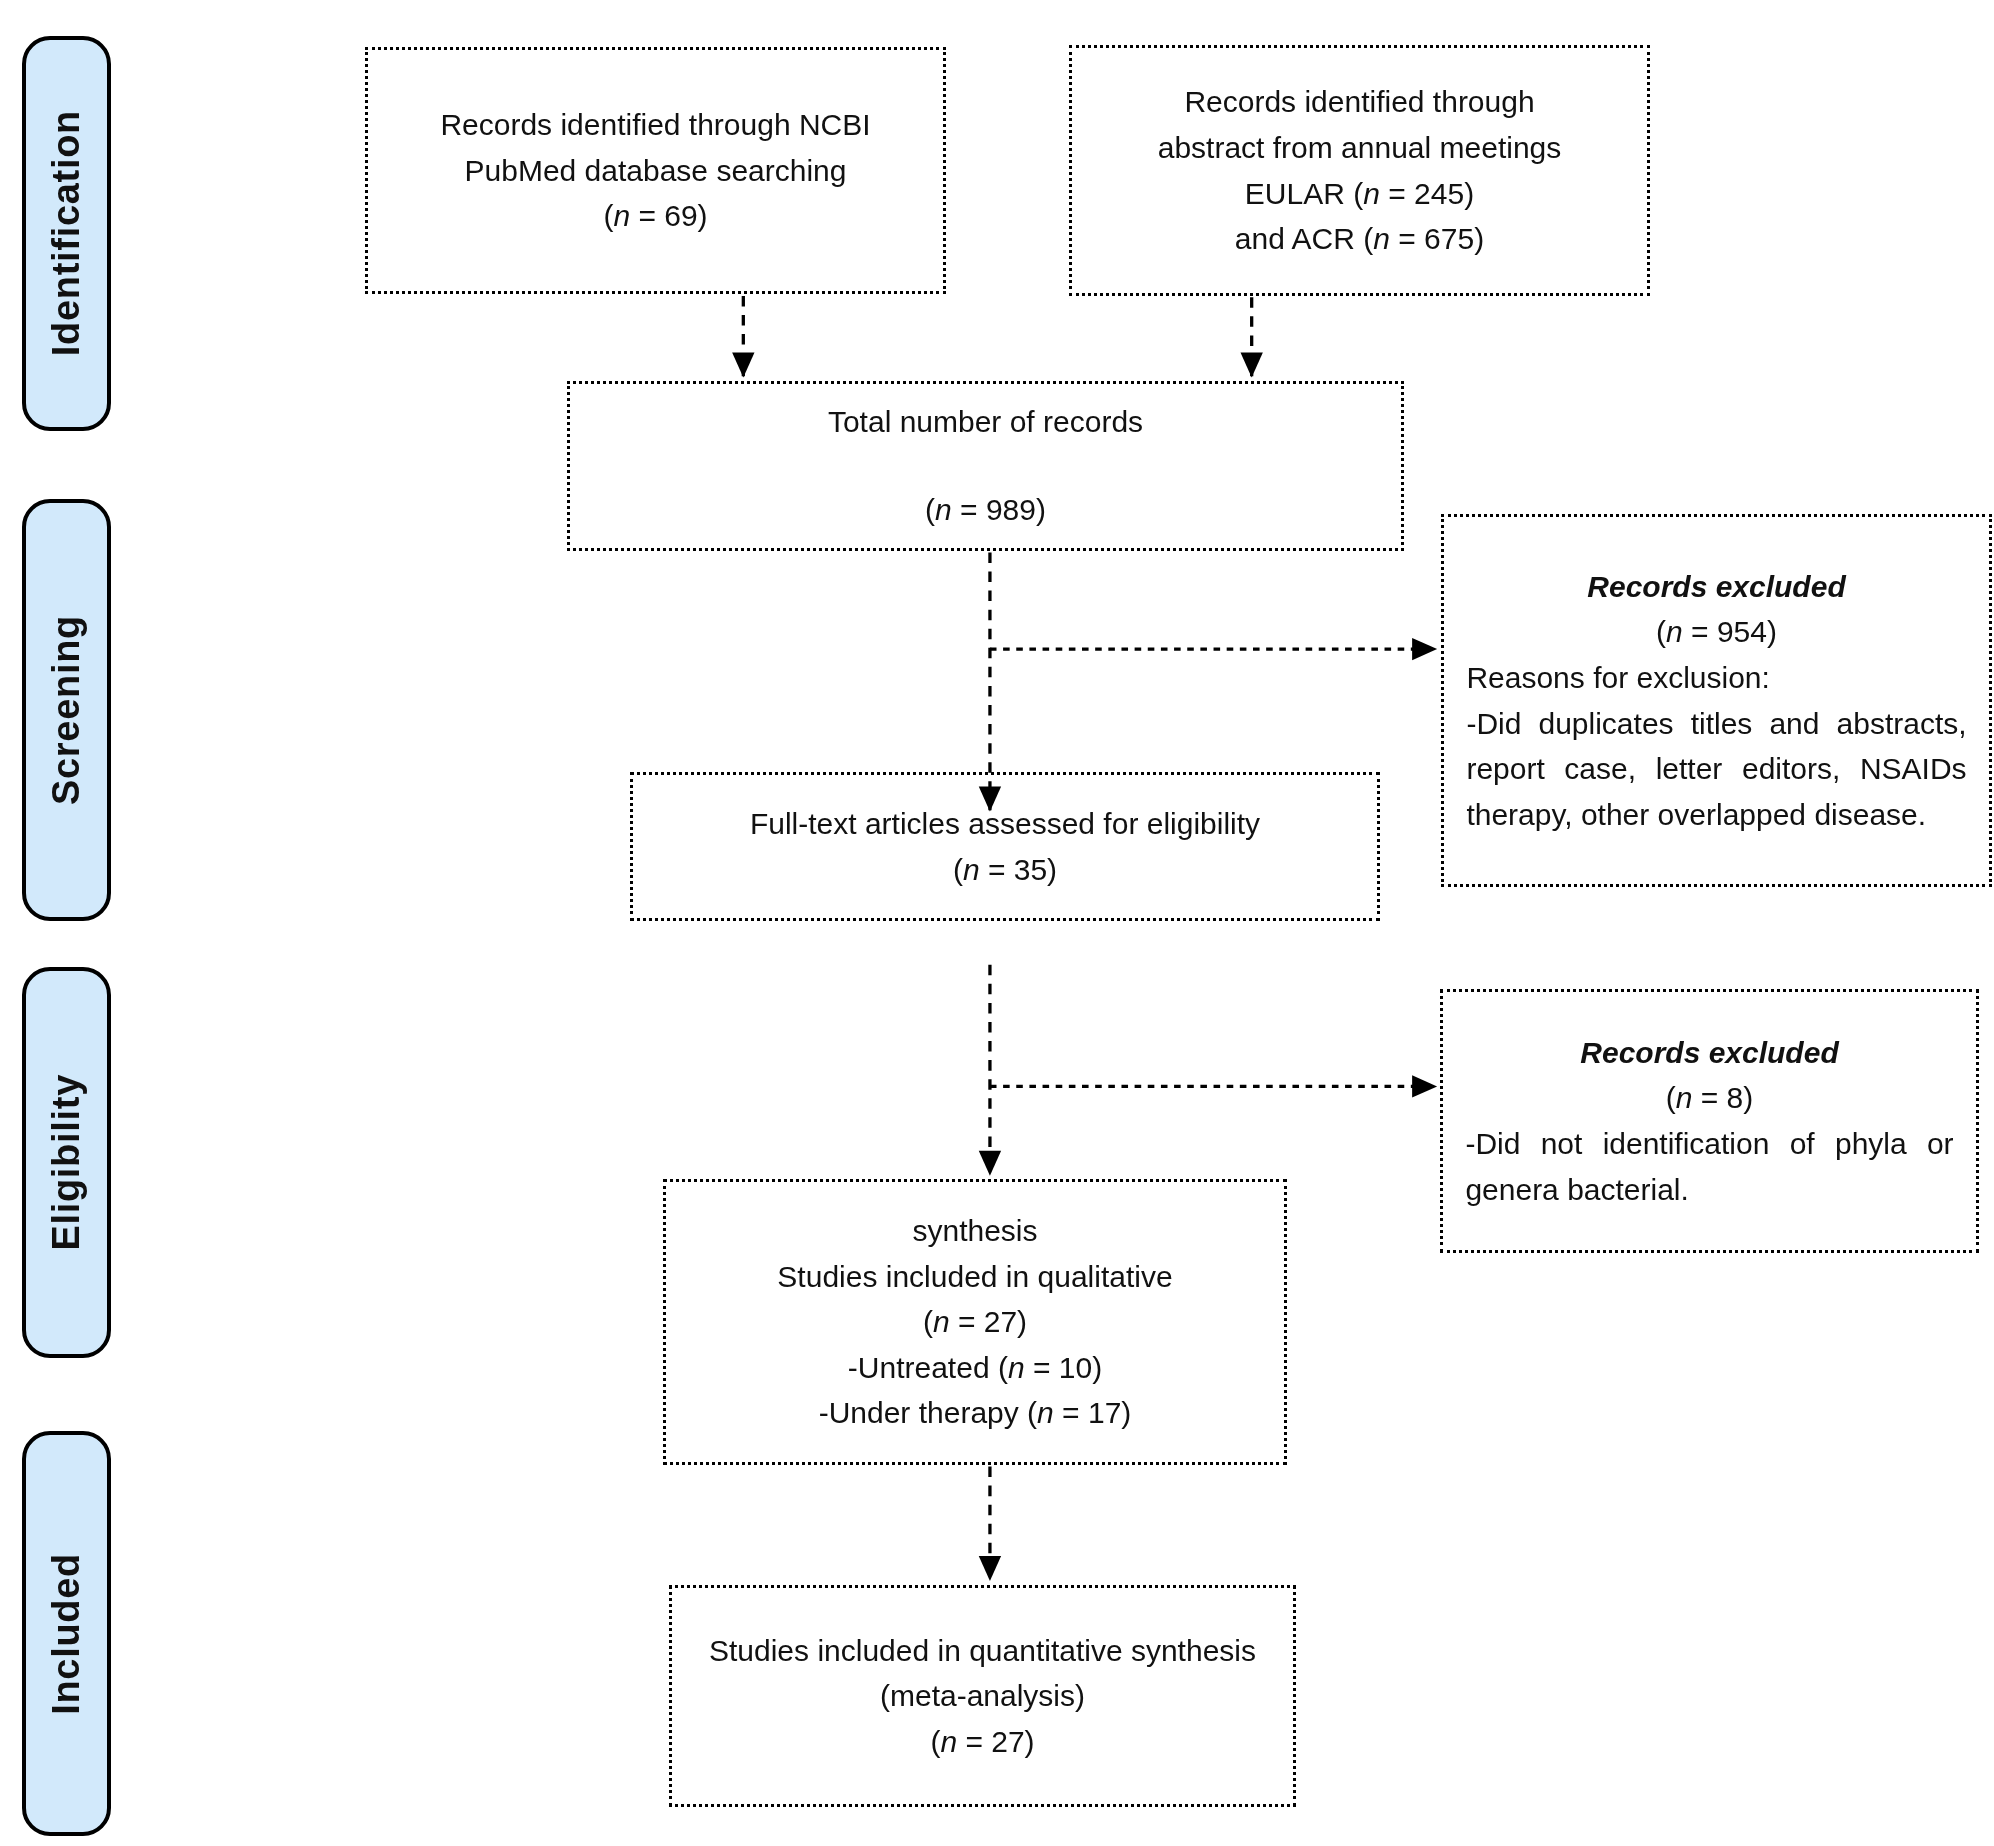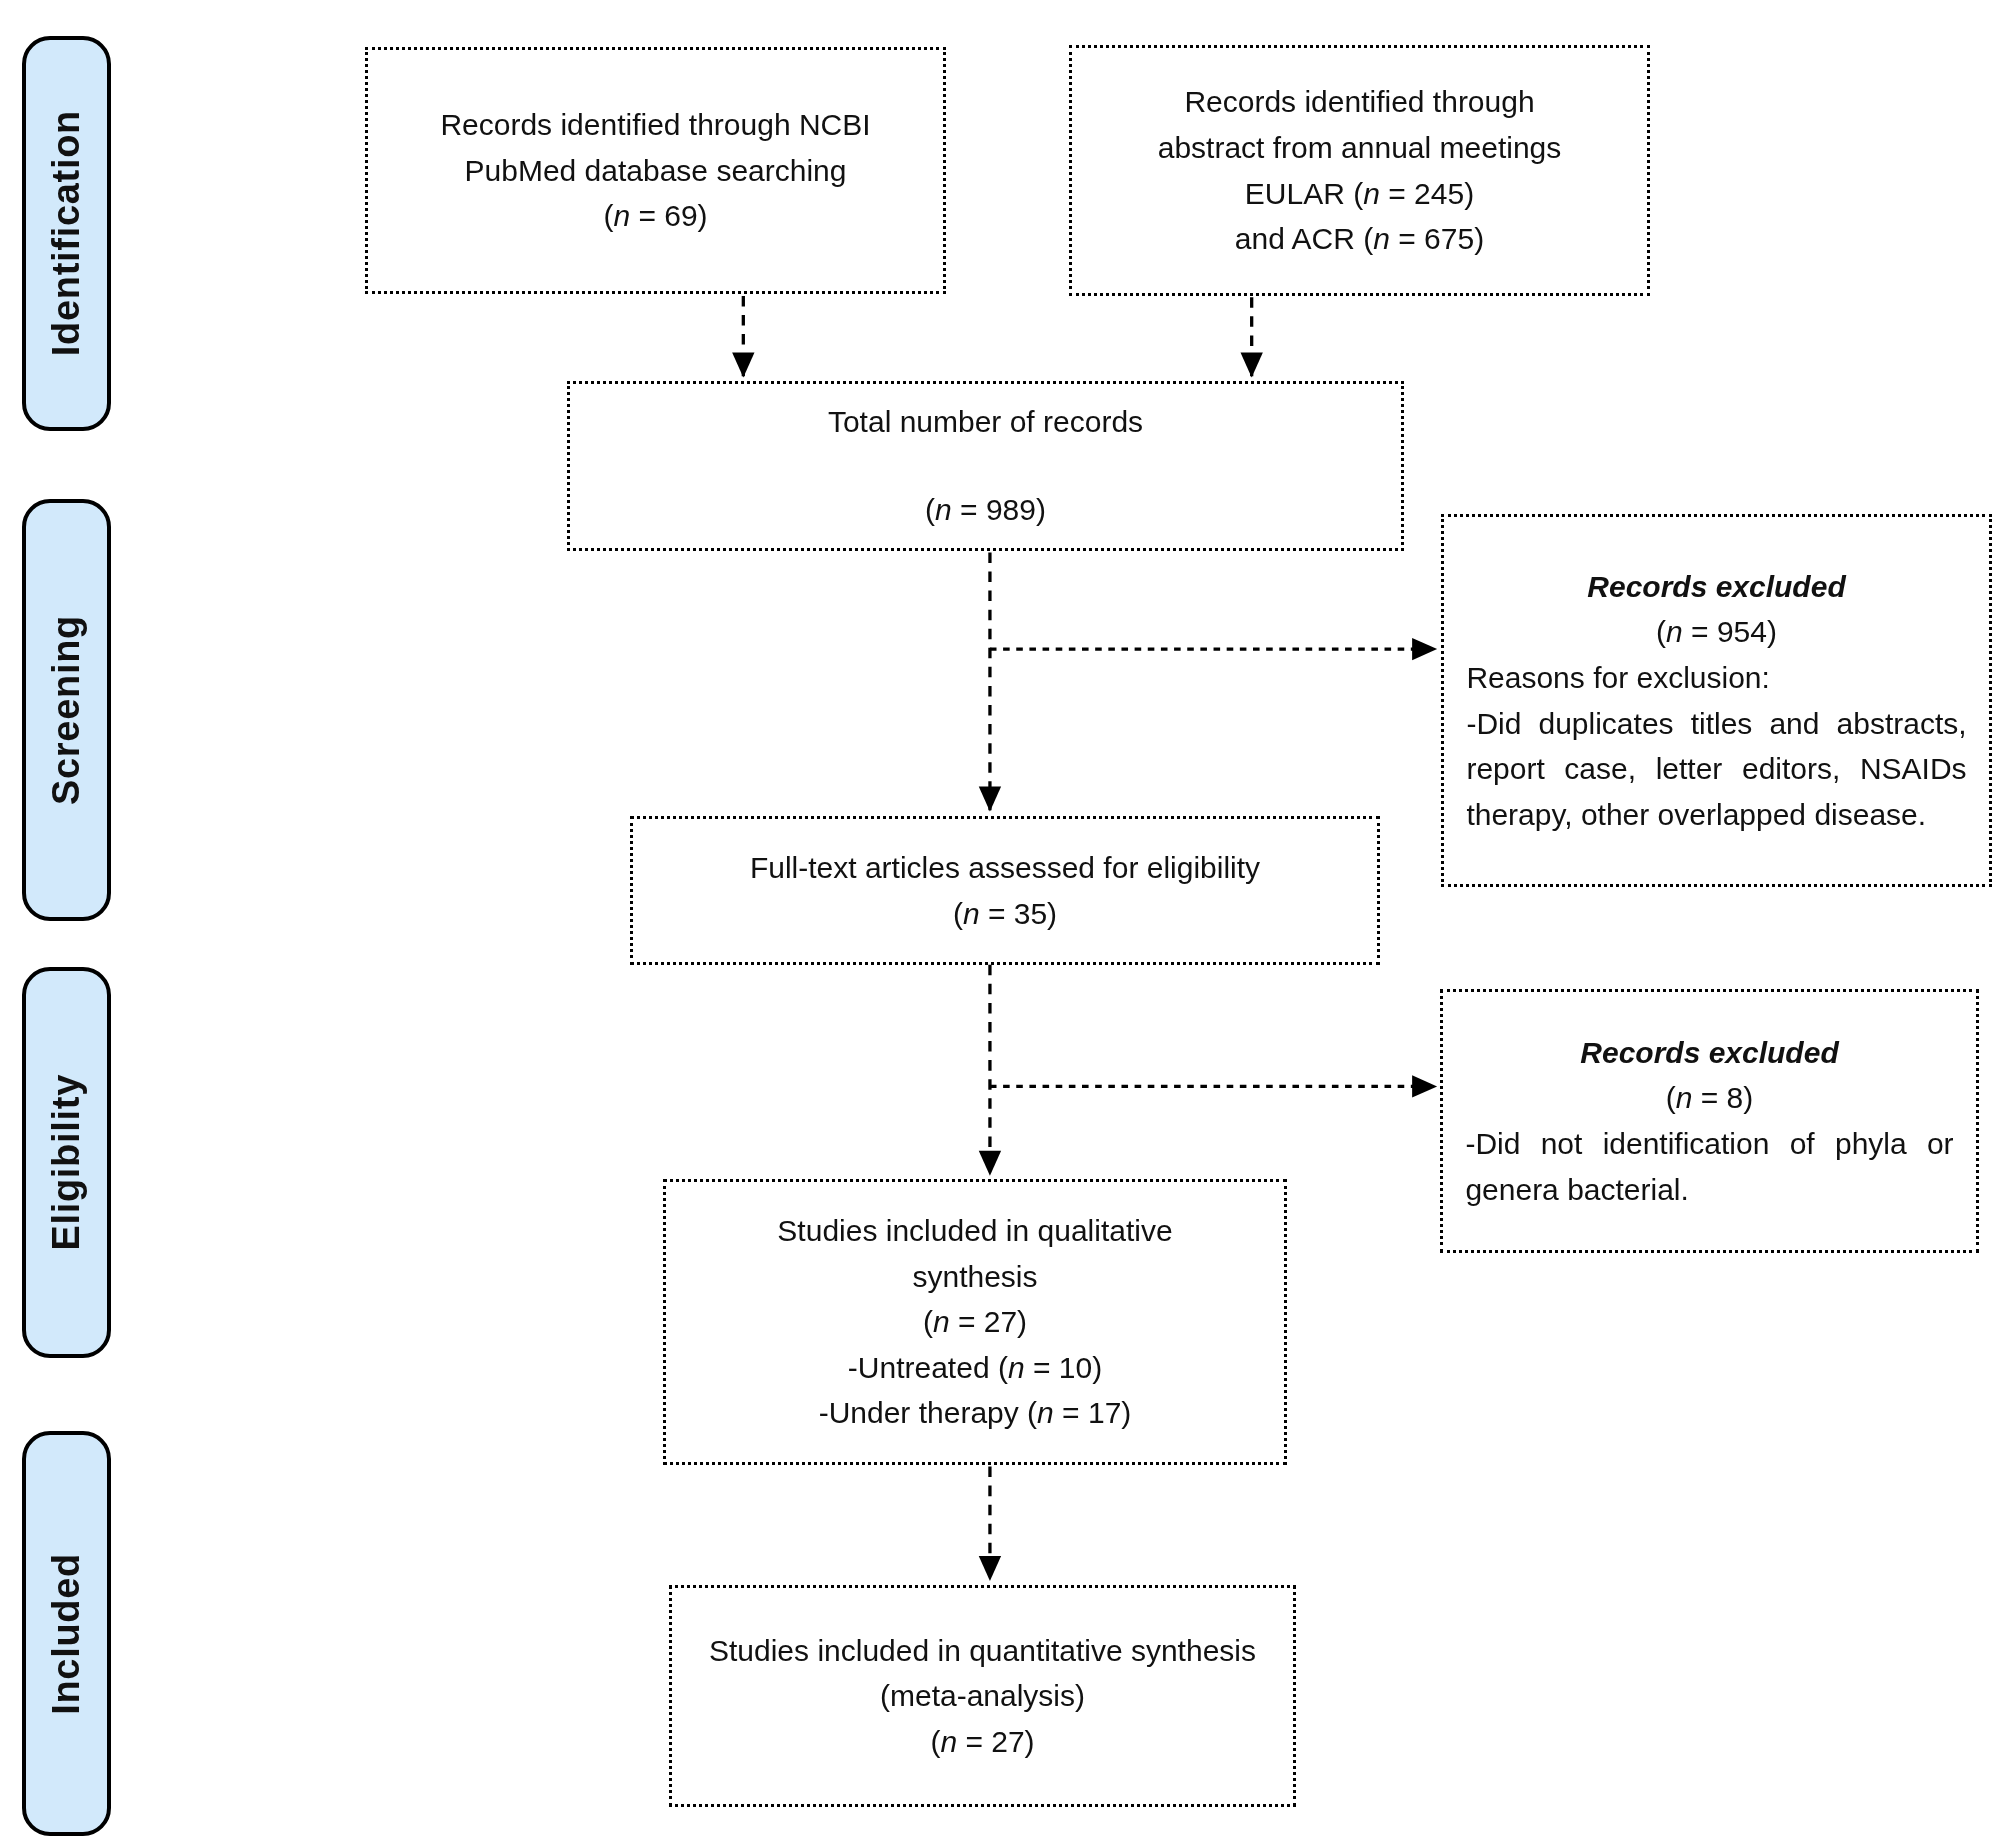--- a/index.html
+++ b/index.html
@@ -58,21 +58,21 @@
   .fbox .nowrap { white-space: nowrap; }
   .fbox .just {
     text-align: justify;
     text-justify: inter-word;
   }
 
   #box-pubmed       { left: 365px;  top: 47px;   width: 581px;  height: 247px; }
   #box-meetings     { left: 1069px; top: 45px;   width: 581px;  height: 251px; }
   #box-total        { left: 567px;  top: 381px;  width: 837px; height: 170px; gap: 42px; }
   #box-excluded1    { left: 1441px; top: 514px;  width: 551px;  height: 373px; }
-  #box-fulltext     { left: 630px;  top: 816px; width: 750px; height: 149px; }
+  #box-fulltext     { left: 630px;  top: 772px; width: 750px; height: 149px; }
   #box-excluded2    { left: 1440px; top: 989px; width: 539px;  height: 264px; }
   #box-qualitative  { left: 663px; top: 1179px; width: 624px;  height: 286px; }
   #box-quantitative { left: 669px;  top: 1585px; width: 627px;  height: 222px; }
 
   
   #arrow-layer {
     position: absolute;
     left: 0; top: 0;
     width: 1995px;
     height: 1846px;
@@ -130,22 +130,22 @@
     <div class="line count">(<i>n</i> = 35)</div>
   </div>
 
   <div class="fbox" id="box-excluded2">
     <div class="line bold">Records excluded</div>
     <div class="line count">(<i>n</i> = 8)</div>
     <div class="line just">-Did not identification of phyla or genera bacterial.</div>
   </div>
 
   <div class="fbox" id="box-qualitative">
+    <div class="line">synthesis</div>
     <div class="line">Studies included in qualitative</div>
-    <div class="line">synthesis</div>
     <div class="line count">(<i>n</i> = 27)</div>
     <div class="line count">-Untreated (<i>n</i> = 10)</div>
     <div class="line count">-Under therapy (<i>n</i> = 17)</div>
   </div>
 
   <div class="fbox" id="box-quantitative">
     <div class="line nowrap">Studies included in quantitative synthesis</div>
     <div class="line">(meta-analysis)</div>
     <div class="line count">(<i>n</i> = 27)</div>
   </div>

